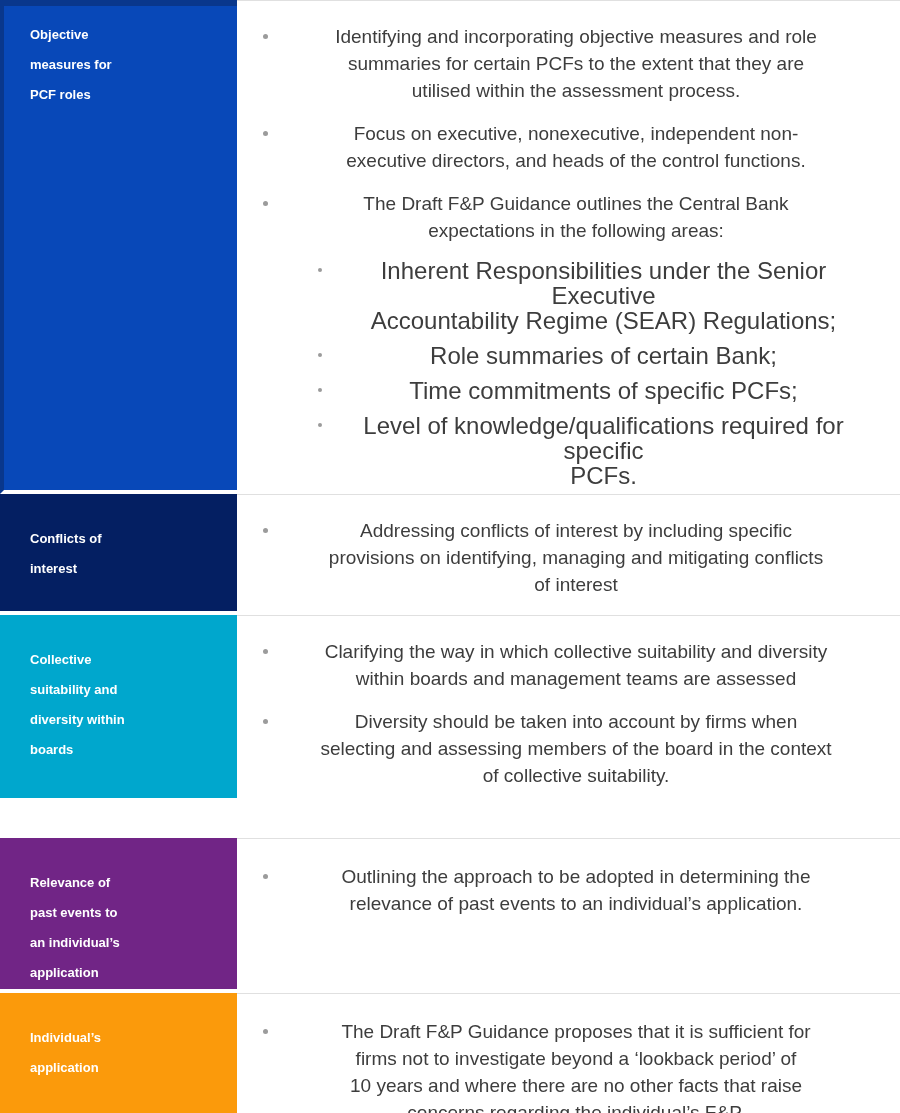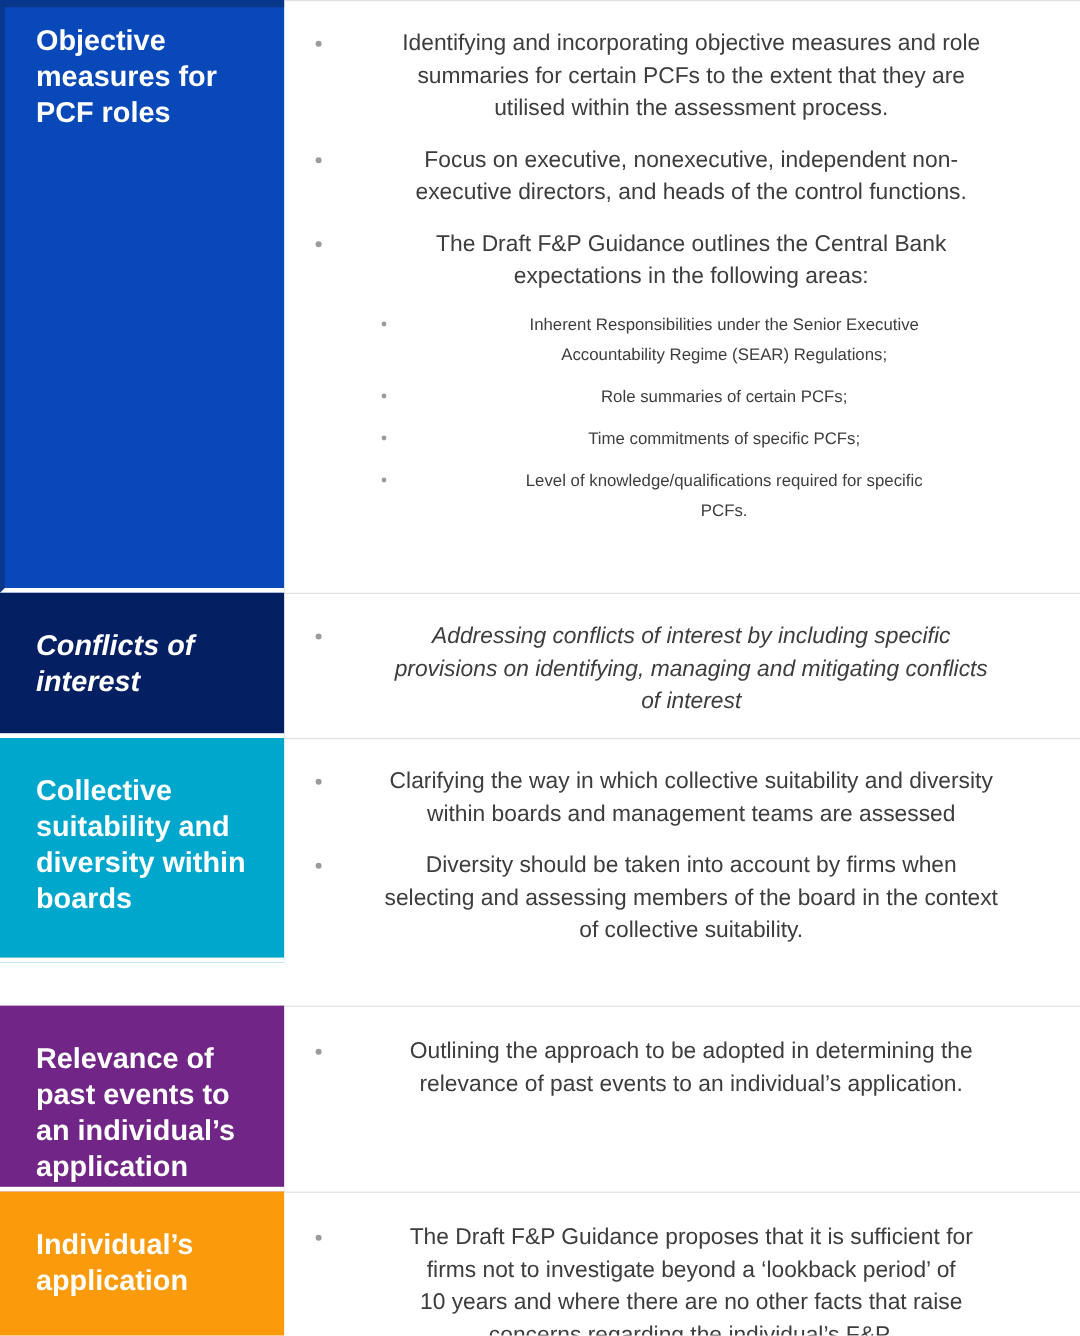--- a/index.html
+++ b/index.html
@@ -1,45 +1,45 @@
 <!DOCTYPE html>
 <html><head>
 <meta charset="utf-8">
 <style>
   html,body{margin:0;padding:0;background:#ffffff;}
   body{width:900px;height:1113px;font-family:"Liberation Sans","DejaVu Sans",sans-serif;}
   .table{width:900px;height:1106px;border-bottom:1px solid #dfe2e5;box-sizing:border-box;}
   .row{display:flex;box-sizing:border-box;}
   .row-1{height:494px;}
-  .row-2{height:121px;font-style:italic;}
+  .row-2{height:121px;}
   .row-3{height:187px;}
   .row-4{height:155px;margin-top:36px;}
   .row-5{height:149px;}
   .cell-label{
     width:237px;flex:0 0 237px;box-sizing:border-box;
     border-bottom:4px solid #ffffff;
     padding:30px 12px 0 30px;
-    color:#ffffff;font-size:24px;font-weight:700;line-height:30px;
+    color:#ffffff;font-size:13px;font-weight:700;line-height:30px;
   }
   .row-1 .cell-label{border-top:6px solid #09378c;border-left:4px solid #09378c;padding-left:26px;padding-top:14px;}
   .cell-content{
     flex:1;box-sizing:border-box;background:#ffffff;
     border-top:1px solid #e0e0e0;
     padding:22px 30px 0 25px;
     color:#3d3d3d;font-size:19px;line-height:27px;
   }
   .row-4 .cell-content,.row-5 .cell-content{padding-top:24px;}
   .bind-text{white-space:pre-line;}
   ul.bullets{list-style:none;margin:0;padding:0;}
   ul.bullets > li{position:relative;padding-left:20px;margin:0 0 16px 0;text-align:center;}
   ul.bullets > li::before{
     content:"";position:absolute;left:1px;top:11px;width:5px;height:5px;
     border-radius:50%;background:#9b9b9b;
   }
-  ul.subs{list-style:none;margin:14px 0 0 35px;padding:0;font-size:14px;line-height:25px;}
+  ul.subs{list-style:none;margin:14px 0 0 35px;padding:0;font-size:24px;line-height:25px;}
   ul.subs > li{position:relative;padding-left:20px;margin:0 0 10px 0;}
   ul.subs > li::before{
     content:"";position:absolute;left:1px;top:10px;width:4px;height:4px;
     border-radius:50%;background:#9b9b9b;
   }
 </style>
 </head>
 <body>
 
 <div class="table">
@@ -63,21 +63,21 @@
         </li>
         <li>
           <span class="bind-text">The Draft F&amp;P Guidance outlines the Central Bank
 expectations in the following areas:</span>
           <ul class="subs">
             <li>
               <span class="bind-text">Inherent Responsibilities under the Senior Executive
 Accountability Regime (SEAR) Regulations;</span>
             </li>
             <li>
-              <span class="bind-text">Role summaries of certain PCFs;</span>
+              <span class="bind-text">Role summaries of certain Bank;</span>
             </li>
             <li>
               <span class="bind-text">Time commitments of specific PCFs;</span>
             </li>
             <li>
               <span class="bind-text">Level of knowledge/qualifications required for specific
 PCFs.</span>
             </li>
           </ul>
         </li>

